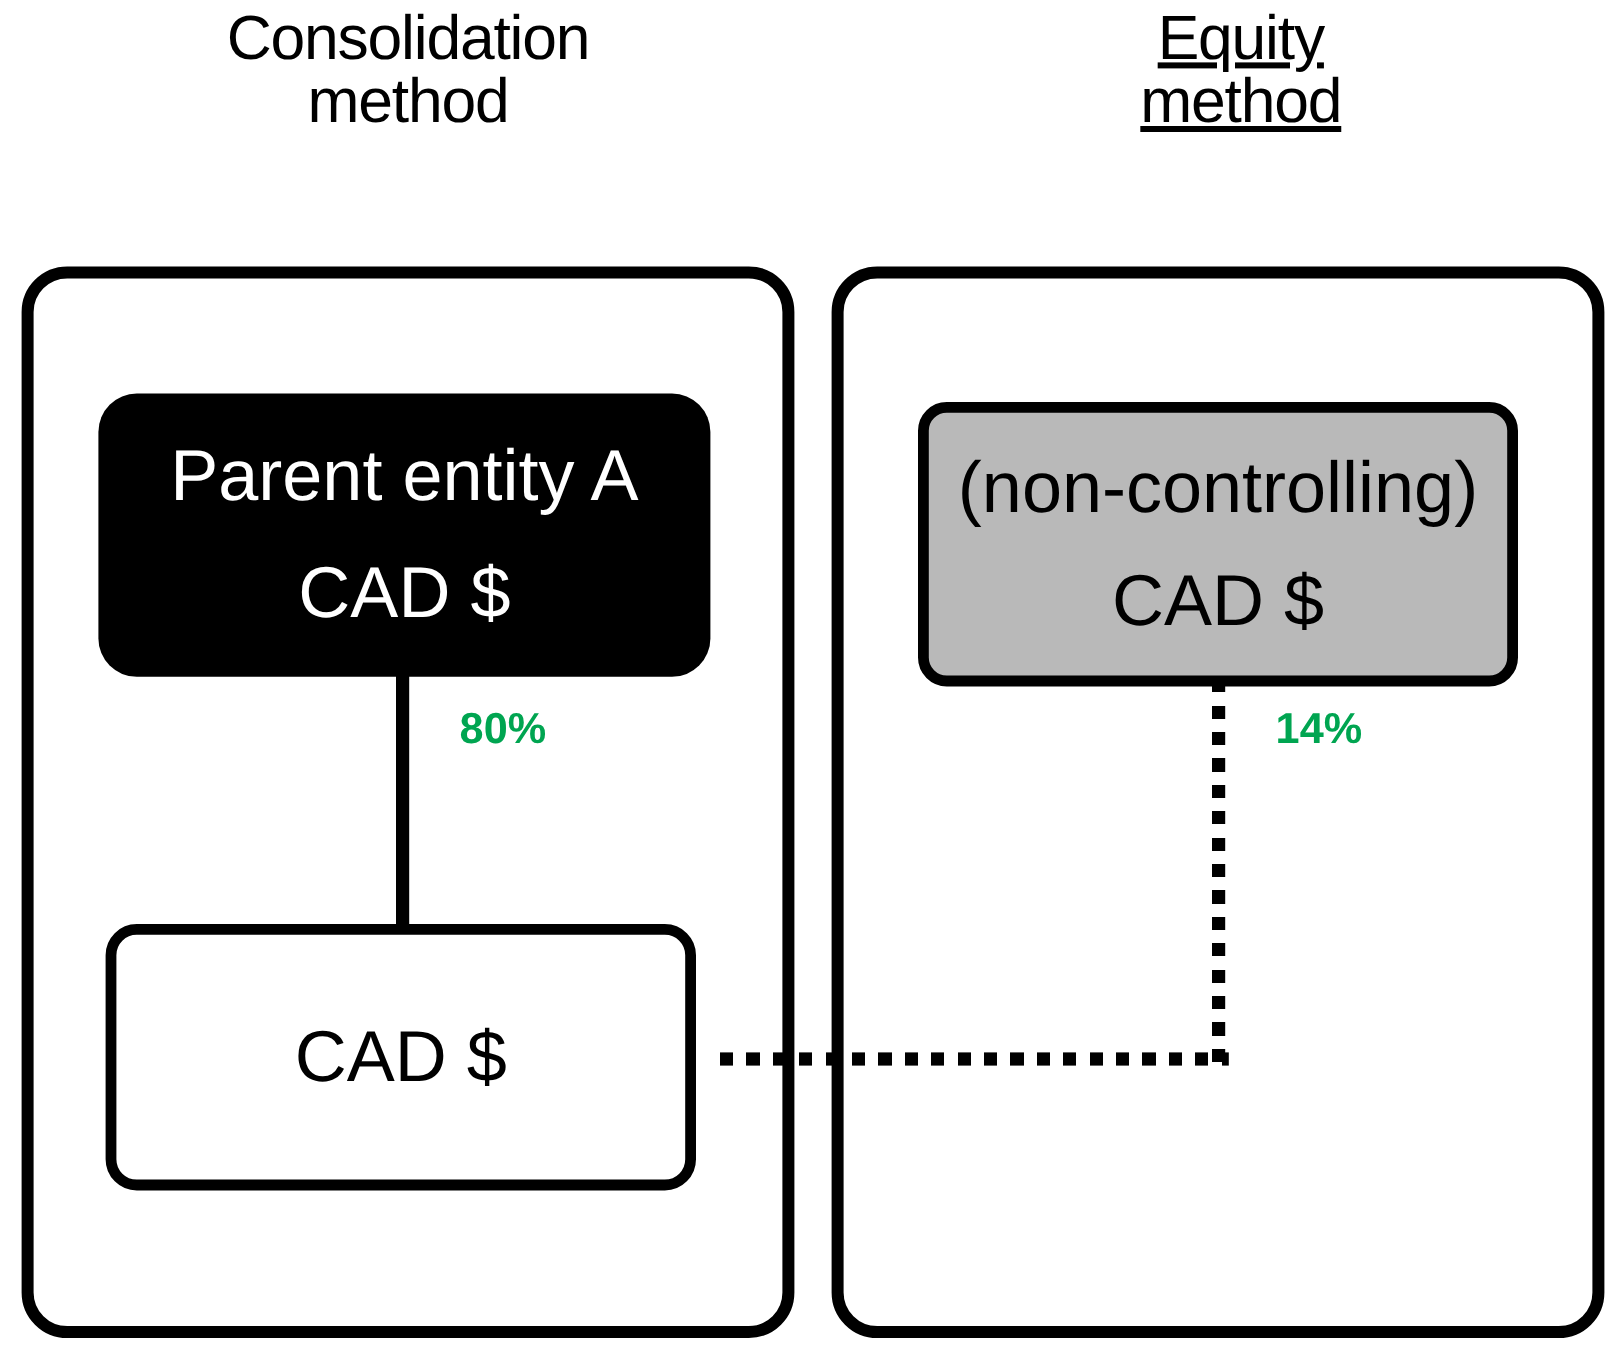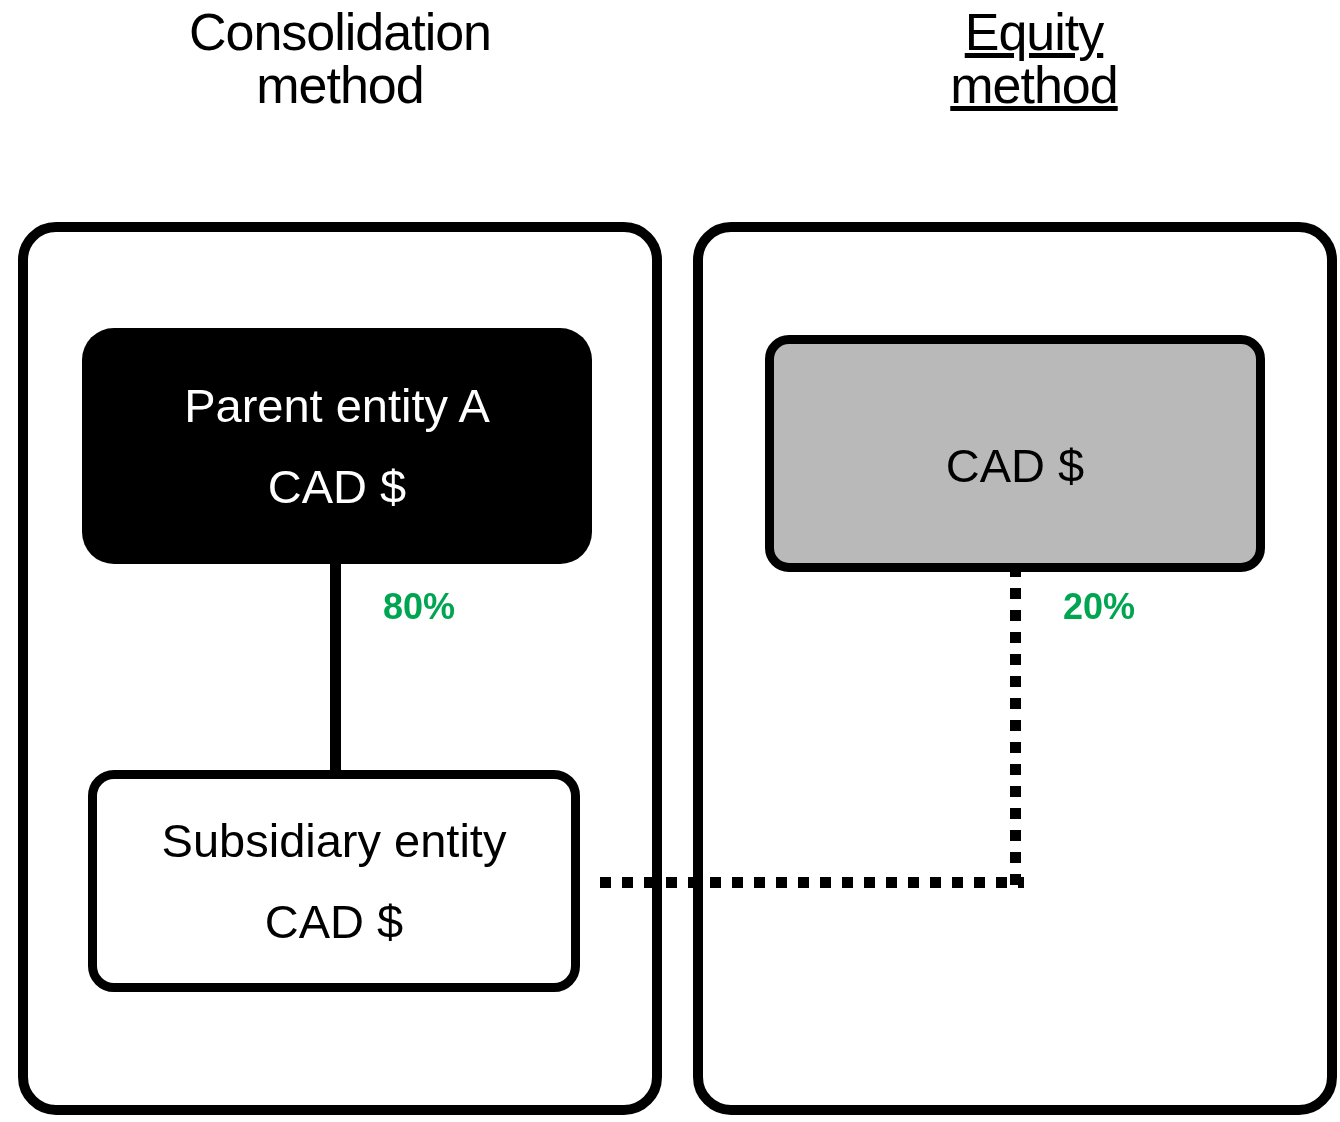--- a/index.html
+++ b/index.html
@@ -45,21 +45,21 @@
 
   
   .entity-box {
     position: absolute;
     box-sizing: border-box;
     display: flex;
     flex-direction: column;
     align-items: center;
     justify-content: center;
     text-align: center;
-    font-size: 47px;
+    font-size: 60px;
     line-height: 1.18;
     color: #000000;
     z-index: 4;
   }
   .entity-box .line { display: block; }
 
   
   #box-parent-a {
     left: 82px;
     top: 328px;
@@ -170,29 +170,29 @@
 
   <div class="panel" id="panel-right"></div>
 
   <div class="connector-solid-v" id="conn-parent-sub"></div>
 
   <div class="connector-dotted-h" id="conn-sub-parentb-h"></div>
   <div class="connector-dotted-v" id="conn-sub-parentb-v"></div>
 
   <div class="pct-label" id="pct-left">80%</div>
 
-  <div class="pct-label" id="pct-right">20%</div>
+  <div class="pct-label" id="pct-right">14%</div>
 
   <div class="entity-box" id="box-parent-a">
     <span class="line line-main">Parent entity A</span>
     <span class="line line-cad">CAD $</span>
   </div>
 
   <div class="entity-box" id="box-subsidiary">
-    <span class="line line-main">Subsidiary entity</span>
     <span class="line line-cad">CAD $</span>
   </div>
 
   <div class="entity-box" id="box-parent-b">
+    <span class="line line-qualifier">(non-controlling)</span>
     <span class="line line-cad">CAD $</span>
   </div>
 
 </div>
 
 </body></html>

